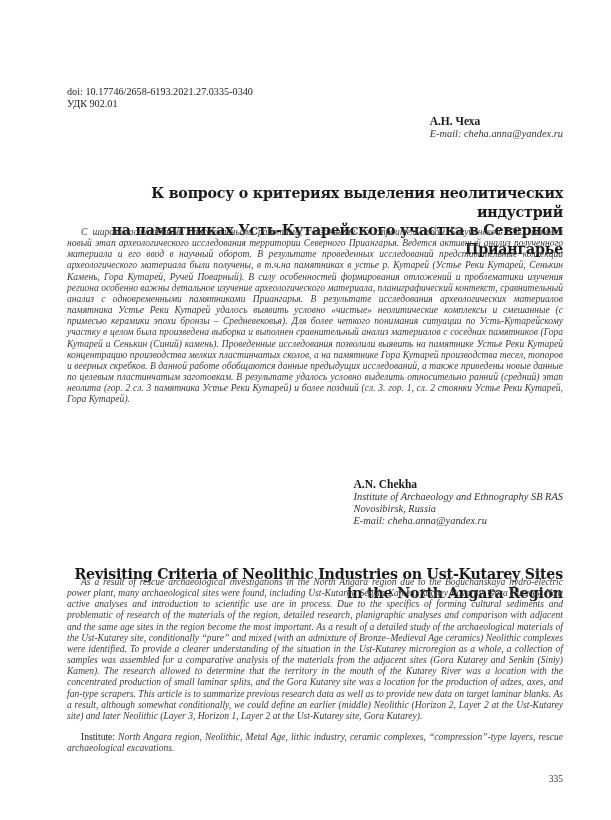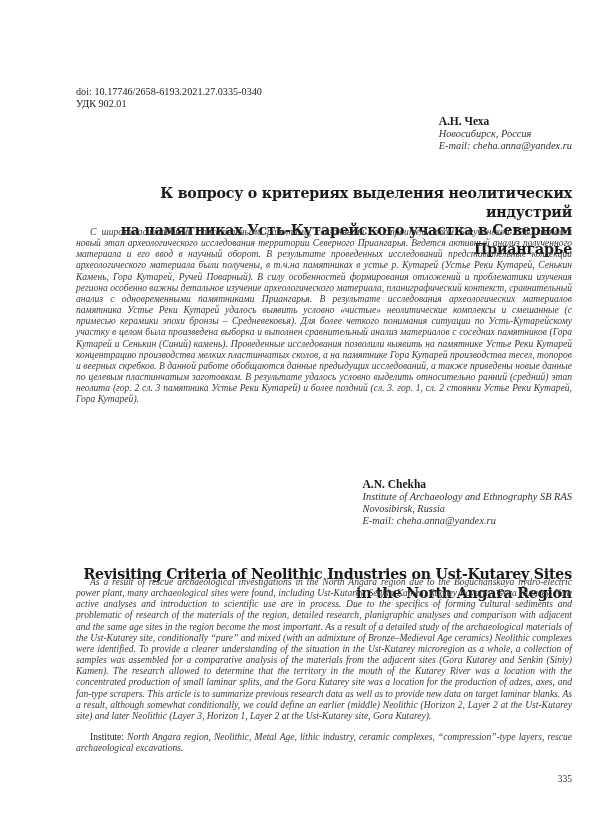--- a/index.html
+++ b/index.html
@@ -1,17 +1,17 @@
 <!DOCTYPE html>
 <html><head>
 <meta charset="utf-8">
 <style>
   html, body { margin:0; padding:0; background:#ffffff; }
   body { width:611px; height:820px; position:relative; overflow:hidden; font-family:"Liberation Serif", serif; color:#1a1a1a; }
-  .page { position:absolute; left:76px; top:0; width:496px; height:585px;text-decoration:underline; }
+  .page { position:absolute; left:67px; top:0; width:496px; height:585px;text-decoration:underline; }
   .meta { position:absolute; top:86px; left:0; font-size:10.2px; line-height:11.5px; color:#222; }
   .author-block { position:absolute; right:0; }
   .author-name { font-weight:bold; font-size:11.5px; line-height:13px; color:#1a1a1a; }
   .affil { font-style:italic; font-size:10.4px; line-height:12.2px; color:#333; }
   .title { position:absolute; left:0; width:496px; text-align:right; font-weight:bold; font-size:14.2px; line-height:18.5px; color:#1a1a1a; font-family:"DejaVu Serif", serif; letter-spacing:-0.2px; }
   .abstract { position:absolute; left:0; width:496px; font-style:italic; font-size:9.55px; line-height:11.15px; color:#3a3a3a; text-align:justify; text-indent:14px; margin:0; }
   .kw { position:absolute; left:0; width:496px; font-size:9.55px; line-height:11.15px; color:#3a3a3a; text-align:justify; text-indent:14px; margin:0; }
   .kw .kw-label { font-style:normal; color:#222; }
   .kw .kw-text { font-style:italic; }
   .page-num { position:absolute; top:774px; right:0; font-size:9.5px; color:#333; }
@@ -21,21 +21,20 @@
 
 <div class="page">
 
   <div class="meta">
     <div>doi: 10.17746/2658-6193.2021.27.0335-0340</div>
     <div>УДК 902.01</div>
   </div>
 
   <div class="author-block" style="top:115px;">
     <div class="author-name">А.Н. Чеха</div>
-    <div class="affil">Новосибирск, Россия</div>
     <div class="affil">E-mail: cheha.anna@yandex.ru</div>
   </div>
 
   <div class="title" style="top:184px;">
     <div>К вопросу о критериях выделения неолитических индустрий</div>
     <div>на памятниках Усть-Кутарейского участка в Северном Приангарье</div>
   </div>
 
   <p class="abstract" style="top:226px;">С широкомасштабными спасательными работами, связанными со строительством Богучанской ГЭС, начался новый этап археологического исследования территории Северного Приангарья. Ведется активный анализ полученного материала и его ввод в научный оборот. В результате проведенных исследований представительные коллекции археологического материала были получены, в т.ч.на памятниках в устье р. Кутарей (Устье Реки Кутарей, Сенькин Камень, Гора Кутарей, Ручей Поварный). В силу особенностей формирования отложений и проблематики изучения региона особенно важны детальное изучение археологического материала, планиграфический контекст, сравнительный анализ с одновременными памятниками Приангарья. В результате исследования археологических материалов памятника Устье Реки Кутарей удалось выявить условно «чистые» неолитические комплексы и смешанные (с примесью керамики эпохи бронзы – Средневековья). Для более четкого понимания ситуации по Усть-Кутарейскому участку в целом была произведена выборка и выполнен сравнительный анализ материалов с соседних памятников (Гора Кутарей и Сенькин (Синий) камень). Проведенные исследования позволили выявить на памятнике Устье Реки Кутарей концентрацию производства мелких пластинчатых сколов, а на памятнике Гора Кутарей производства тесел, топоров и веерных скребков. В данной работе обобщаются данные предыдущих исследований, а также приведены новые данные по целевым пластинчатым заготовкам. В результате удалось условно выделить относительно  ранний (средний) этап неолита (гор. 2 сл. 3 памятника Устье Реки Кутарей) и более поздний (сл. 3. гор. 1, сл. 2 стоянки Устье Реки Кутарей, Гора Кутарей).</p>
 

